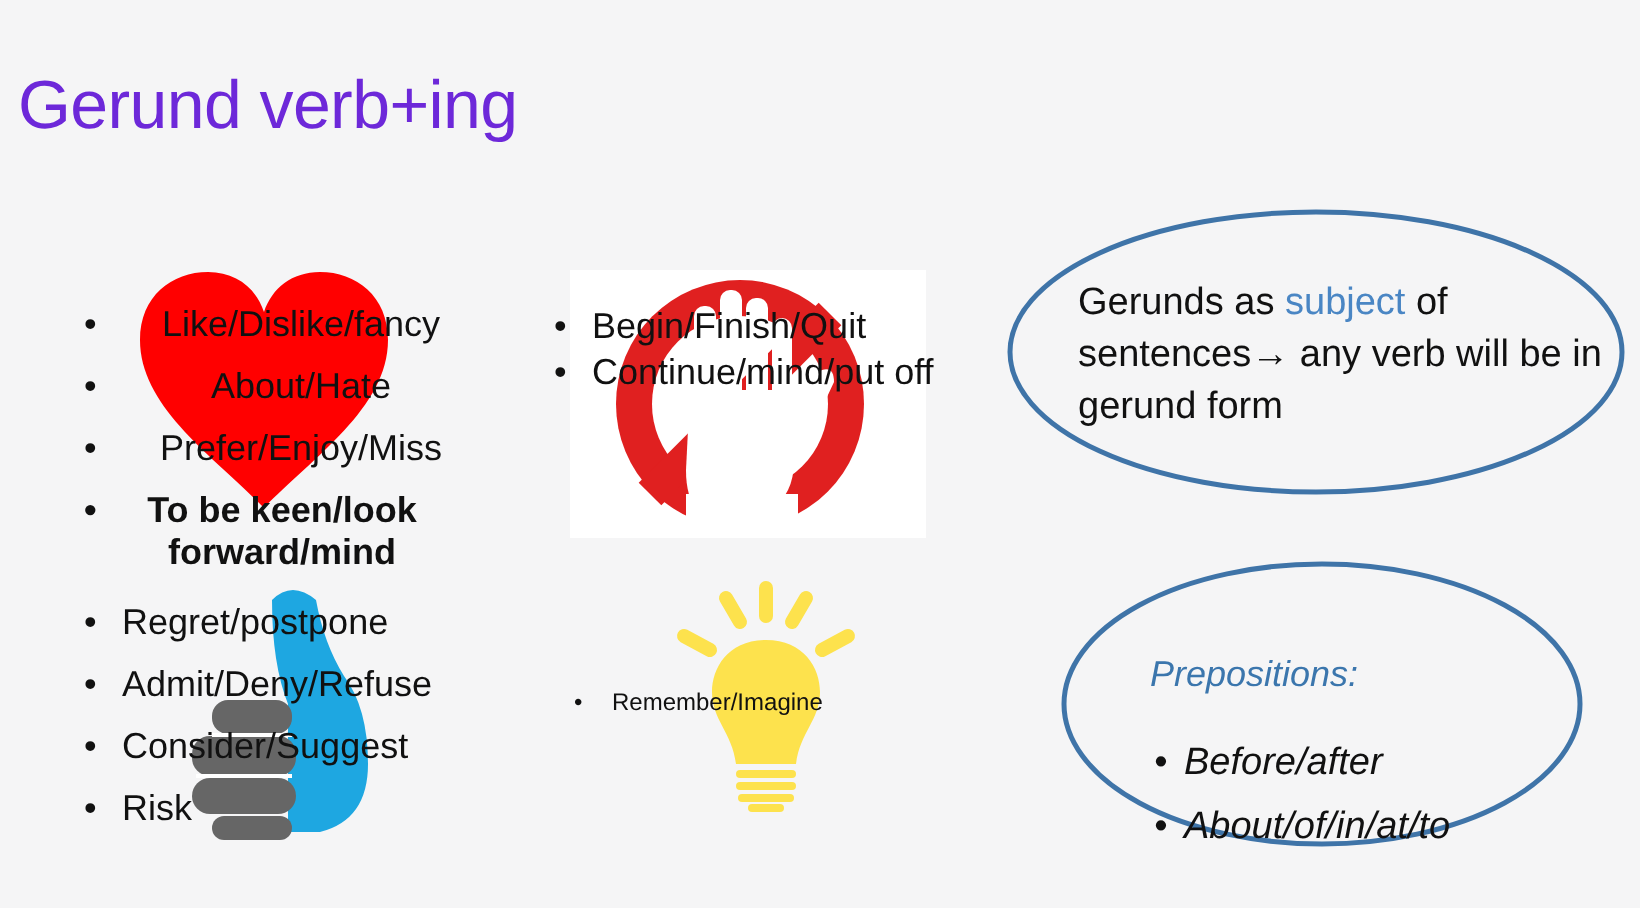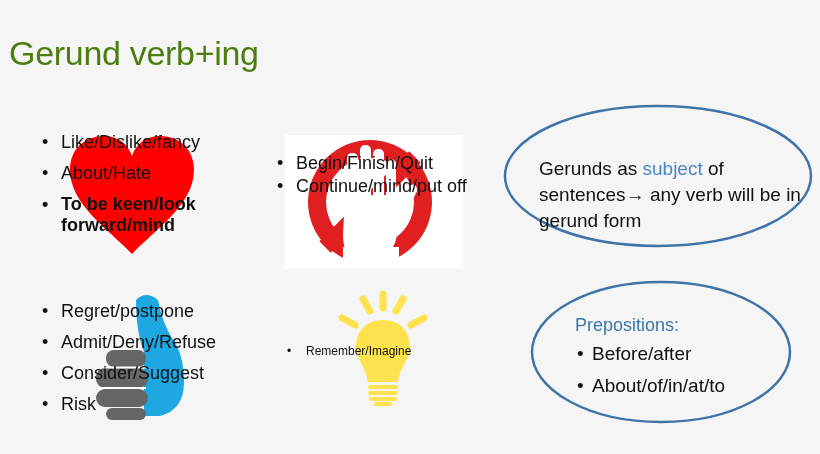--- a/index.html
+++ b/index.html
@@ -5,21 +5,21 @@
   html, body { margin: 0; padding: 0; }
   body {
     width: 820px; height: 454px; overflow: hidden;
     background: #f5f5f6;
     font-family: "Liberation Sans", "DejaVu Sans", sans-serif;
     position: relative;
     color: #111;
   }
   .title {
     position: absolute; left: 9px; top: 34px;
-    font-size: 34px; color: #4d7c0f; font-weight: normal;
+    font-size: 34px; color: #6d28d9; font-weight: normal;
     letter-spacing: -0.3px;
   }
   .art { position: absolute; }
   ul.blist {
     position: absolute; margin: 0; padding: 0; list-style: none;
     font-size: 18px; line-height: 21px;
   }
   ul.blist li {
     position: relative; padding-left: 21px; margin-bottom: 10px;
   }
@@ -88,45 +88,46 @@
     <rect x="33" y="107" width="28" height="4" rx="2"></rect>
     <rect x="38" y="112" width="18" height="4" rx="2"></rect>
   </g>
 </svg>
 
 <svg class="ellipse-svg" width="820" height="454">
   <ellipse cx="658" cy="176" rx="153" ry="70" fill="none" stroke="#3f74a8" stroke-width="2.5"></ellipse>
   <ellipse cx="661" cy="352" rx="129" ry="70" fill="none" stroke="#3f74a8" stroke-width="2.5"></ellipse>
 </svg>
 
-<ul class="blist" style="left:40px;top:132px;width:200px;">
+<ul class="blist" style="left:40px;top:152px;width:200px;text-align:center;">
   <li>Like/Dislike/fancy</li>
   <li>About/Hate</li>
+  <li>Prefer/Enjoy/Miss</li>
   <li style="width:160px;font-weight:bold;">To be keen/look forward/mind</li>
 </ul>
 
 <ul class="blist" style="left:275px;top:153px;width:205px;">
   <li style="margin-bottom:3px;">Begin/Finish/Quit</li>
   <li style="width:180px;line-height:18px;">Continue/mind/put off</li>
 </ul>
 
 <ul class="blist" style="left:40px;top:301px;width:230px;">
   <li>Regret/postpone</li>
   <li>Admit/Deny/Refuse</li>
   <li>Consider/Suggest</li>
   <li>Risk</li>
 </ul>
 
 <ul class="blist" style="left:285px;top:341px;width:220px;font-size:12px;">
   <li>Remember/Imagine</li>
 </ul>
 
-<div class="oval-text" style="left:539px;top:139px;width:265px;margin-top:17px;">
+<div class="oval-text" style="left:539px;top:139px;width:265px;">
   <span>Gerunds as </span><span class="accent">subject</span><span> of sentences</span><span>→</span><span> any verb will be in gerund form</span>
 </div>
 
-<div class="oval-text" style="left:575px;top:312px;width:210px;">
+<div class="oval-text" style="left:575px;top:324px;width:210px;font-style:italic;">
   <div class="prep-head" style="font-size:18px;">Prepositions:</div>
-  <ul class="blist" style="position:static;font-size:19px;line-height:26px;margin-top:3px;">
+  <ul class="blist" style="position:static;font-size:19px;line-height:26px;margin-top:19px;">
     <li style="margin-bottom:6px;padding-left:17px;">Before/after</li>
     <li style="padding-left:17px;">About/of/in/at/to</li>
   </ul>
 </div>
 
 </body></html>

